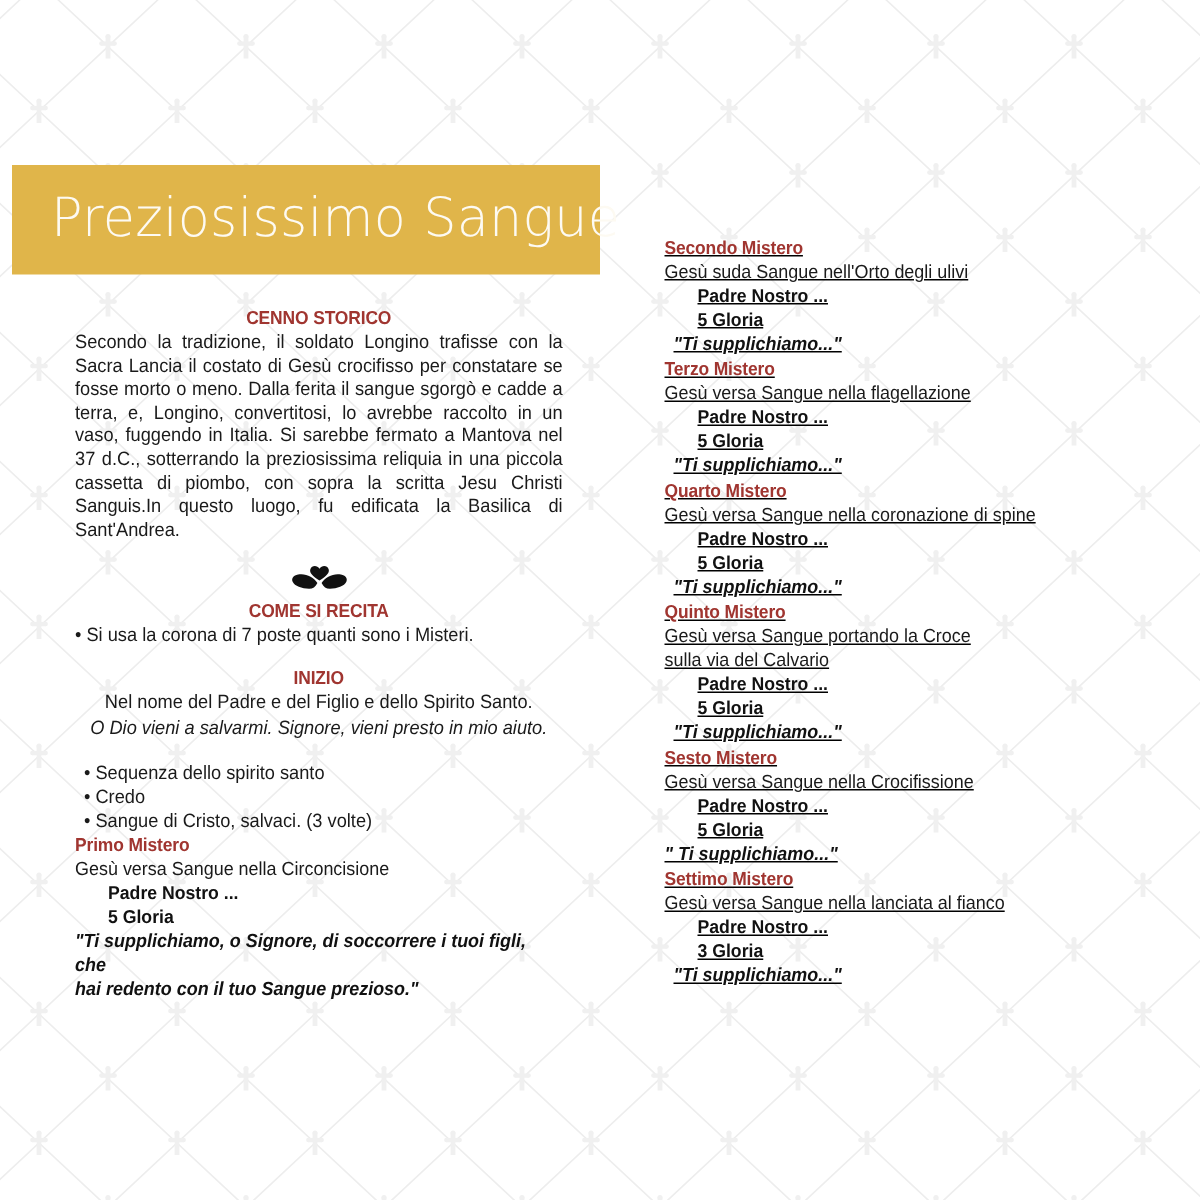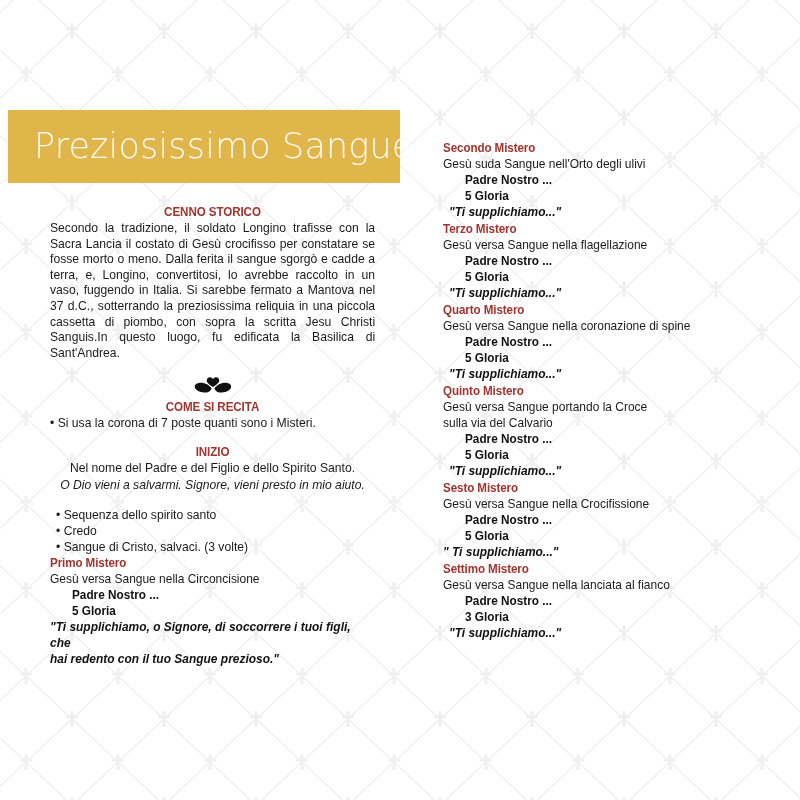--- a/index.html
+++ b/index.html
@@ -30,21 +30,21 @@
     font-family:"DejaVu Sans","Liberation Sans",sans-serif;
     font-stretch:normal;
     transform:scaleX(.97);transform-origin:left center;
   }
 
   
   .col-left{
     position:absolute;left:50px;top:205px;width:325px;
   }
   .col-right{
-    position:absolute;left:443px;top:140px;width:330px;
+    position:absolute;left:443px;top:157px;width:330px;text-decoration:underline;
   }
 
   
   .sec-head{
     color:#a03530;font-weight:bold;font-size:12.5px;
     letter-spacing:-.1px;text-align:center;margin:0 0 1px 0;
     transform:scaleX(.93);transform-origin:center;
   }
   .body-just{
     font-size:12.8px;line-height:15.6px;color:#1a1a1a;

